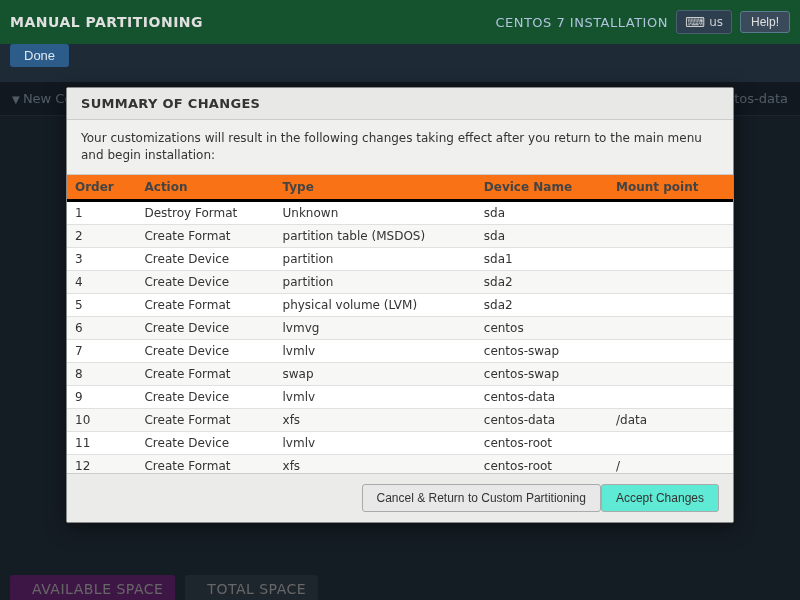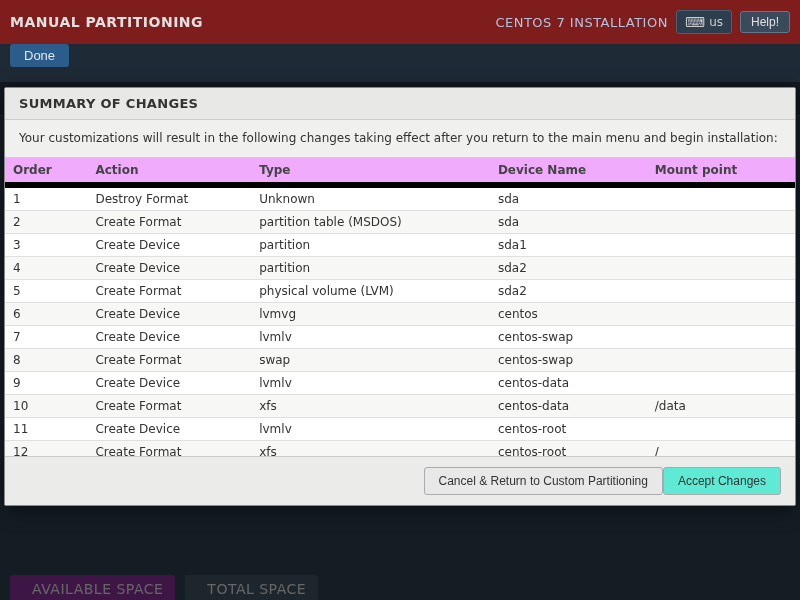--- a/index.html
+++ b/index.html
@@ -10,21 +10,21 @@
       font-family: 'DejaVu Sans', Arial, sans-serif;
       font-size: 13px;
       background: #1e2a35;
     }
 
     
     .top-bar {
       display: flex;
       justify-content: space-between;
       align-items: center;
-      background: #7f1d1d;
+      background: #14532d;
       padding: 22px 10px;
       height: 40px;
     }
     .top-bar-left {
       color: #e0e0e0;
       font-size: 14px;
       font-weight: bold;
       letter-spacing: 0.5px;
     }
     .top-bar-right {
@@ -114,21 +114,21 @@
       background: rgba(0,0,0,0.5);
       display: flex;
       align-items: flex-start;
       justify-content: center;
       padding-top: 0;
       z-index: 10;
     }
 
     .modal {
       background: #f0f0ee;
-      width: 792px;
+      width: 668px;
       margin-top: 5px;
       border: 1px solid #888;
       border-radius: 2px;
       box-shadow: 0 4px 20px rgba(0,0,0,0.5);
     }
 
     .modal-title {
       background: #e8e8e6;
       border-bottom: 1px solid #ccc;
       padding: 8px 14px;
@@ -145,22 +145,22 @@
       line-height: 1.4;
     }
 
     
     .changes-table {
       width: 100%;
       border-collapse: collapse;
       font-size: 12px;
     }
     .changes-table thead tr {
-      background: #f0abfc;
-      border-bottom: 6px solid #000000;
+      background: #f97316;
+      border-bottom: 3px solid #000000;
     }
     .changes-table thead th {
       text-align: left;
       padding: 5px 8px;
       color: #444;
       font-weight: bold;
       font-size: 12px;
     }
     .changes-table tbody tr {
       border-bottom: 1px solid #e0e0e0;

